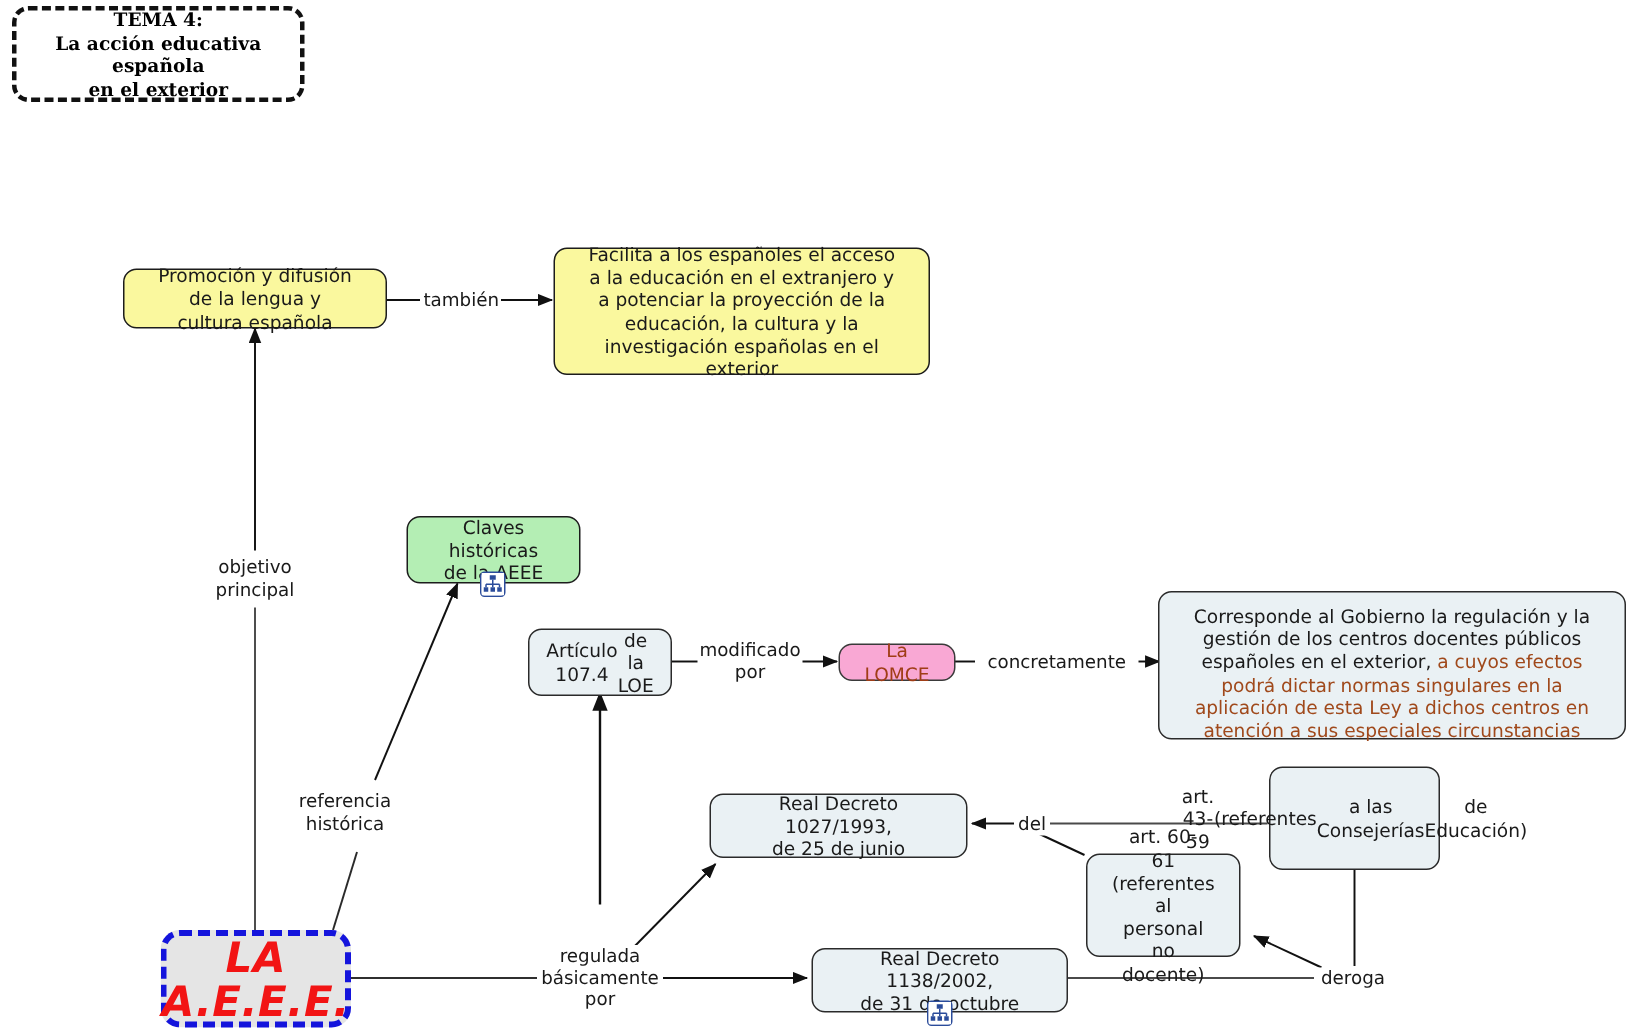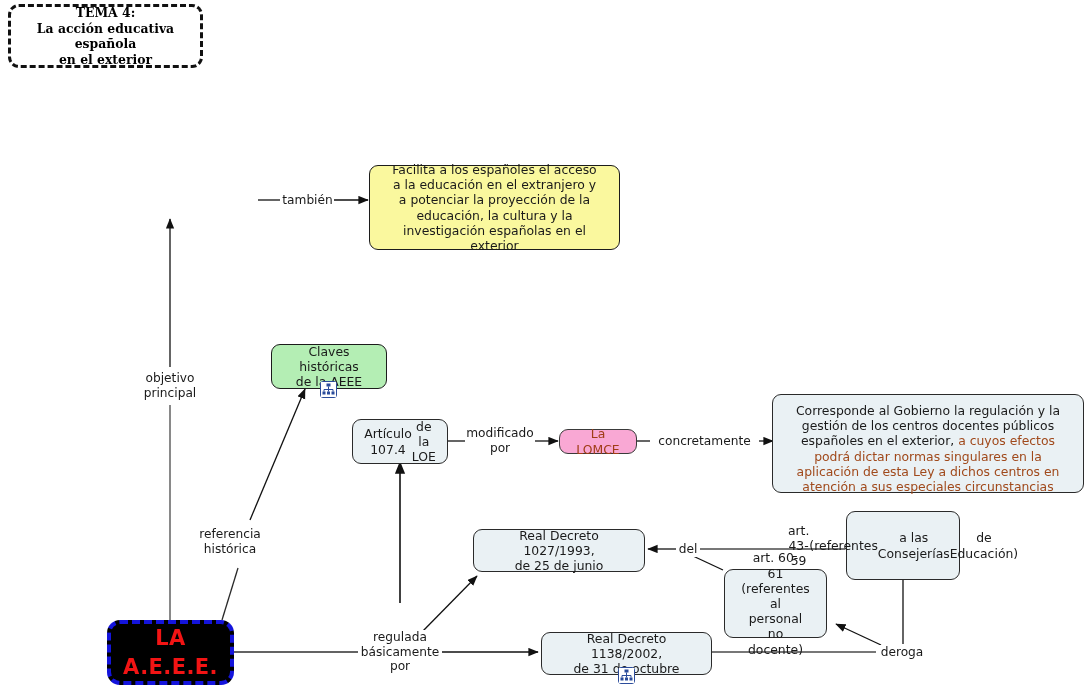--- a/index.html
+++ b/index.html
@@ -51,28 +51,29 @@
   .node-blue {
     background: #eaf1f4;
     border-color: #2a2a2a;
   }
   .node-lomce {
     background: #f9a8d4;
     border-color: #3a3a3a;
     color: #a03d16;
   }
   .node-root {
-    background: #000000;
+    background: #e5e5e5;
     border: 4px dashed #1414dc;
     border-radius: 13px;
     color: #f21414;
     font-weight: bold;
-    font-size: 21px;
+    font-size: 28px;
     line-height: 29px;
     letter-spacing: 0.4px;
+    font-style: italic;
   }
   .node-title {
     background: #ffffff;
     border: 3px dashed #111111;
     border-radius: 11px;
     font-family: "DejaVu Serif", serif;
     font-weight: bold;
     font-size: 12.4px;
     line-height: 15.5px;
     color: #000000;
@@ -179,20 +180,23 @@
       <path d="M881,645 L836,624" stroke="#111111" stroke-width="1.3" fill="none" marker-end="url(#ah)"></path>
     </g>
   </svg>
 
   <div class="node node-title" style="left:8px; top:4px; width:195px; height:64px; flex-direction:column;">
     <div>TEMA 4:</div>
     <div>La acción educativa española</div>
     <div>en el exterior</div>
   </div>
 
+  <div class="node node-yellow" style="left:82px; top:179px; width:176px; height:40px;">
+    <span>Promoción y difusión de la lengua y cultura española</span>
+  </div>
 
   <div class="node node-yellow" style="left:369px; top:165px; width:251px; height:85px;justify-content:flex-end;">
     <span>Facilita a los españoles el acceso a la educación en el extranjero y a potenciar la proyección de la educación, la cultura y la investigación españolas en el exterior</span>
   </div>
 
   <div class="node node-green" style="left:271px; top:344px; width:116px; height:45px; flex-direction:column;">
     <div>Claves históricas</div>
     <div>de la AEEE</div>
   </div>
   <div class="badge" style="left:320px; top:381px;">

